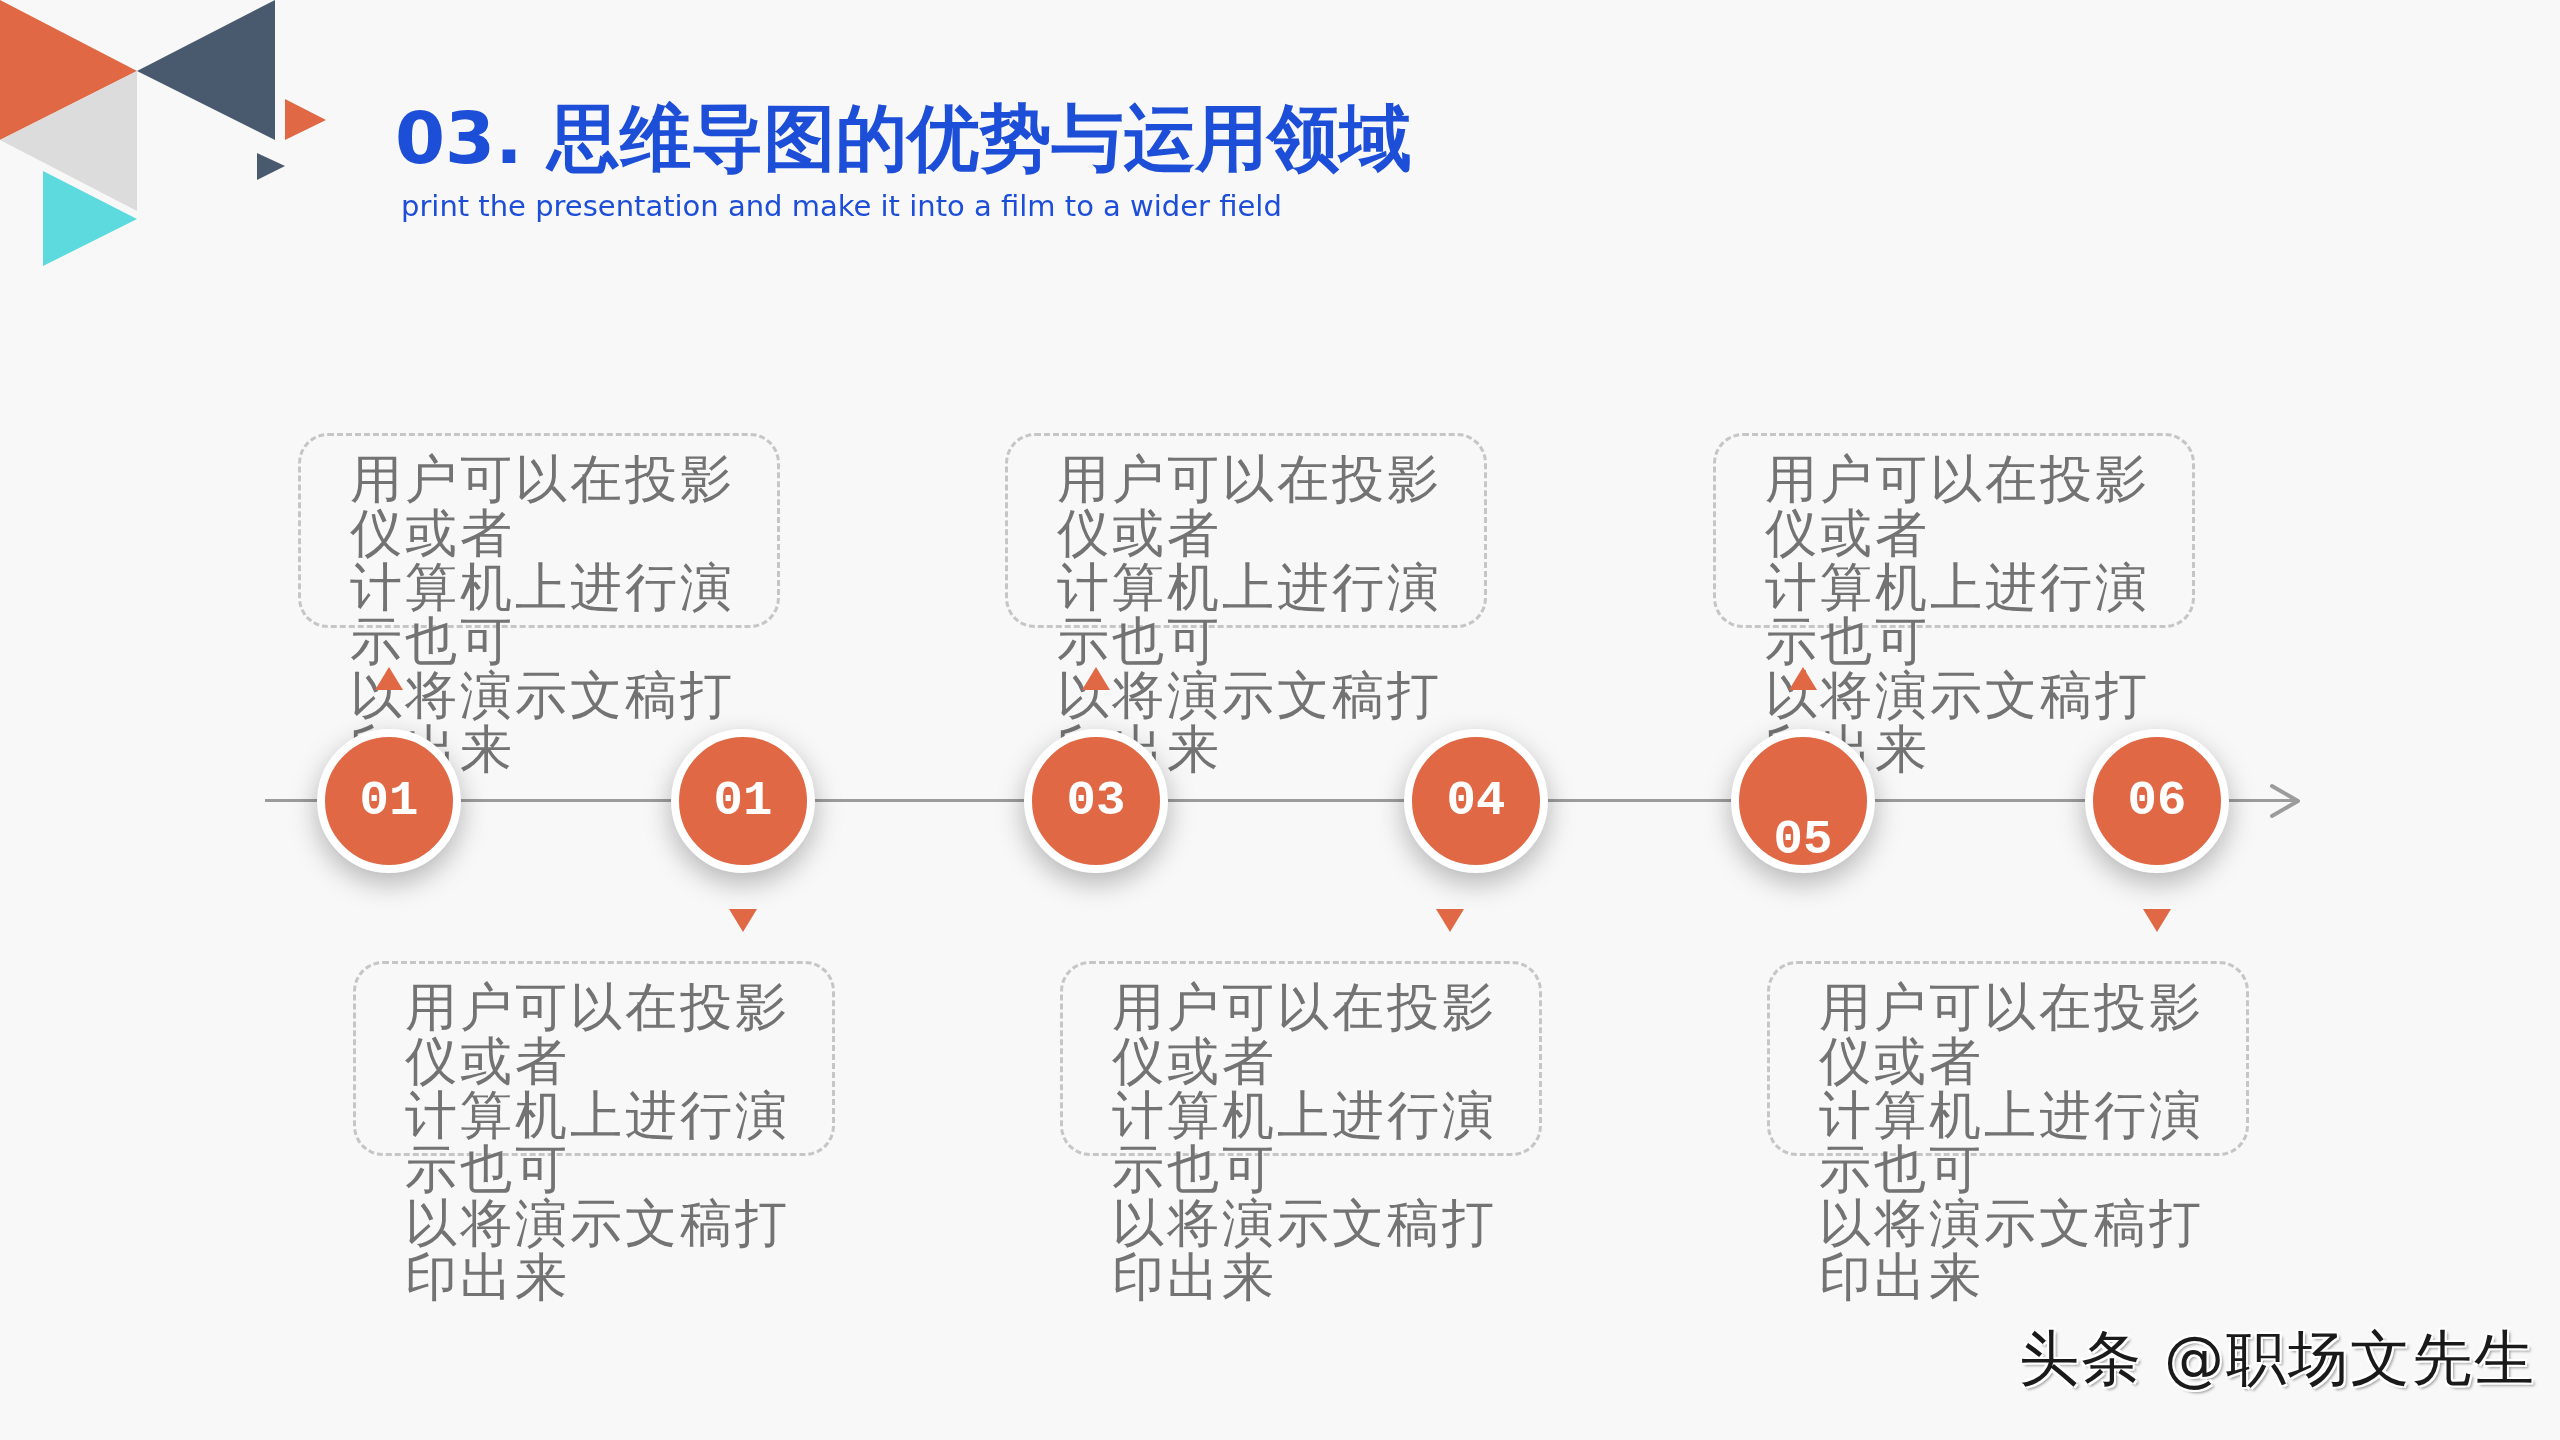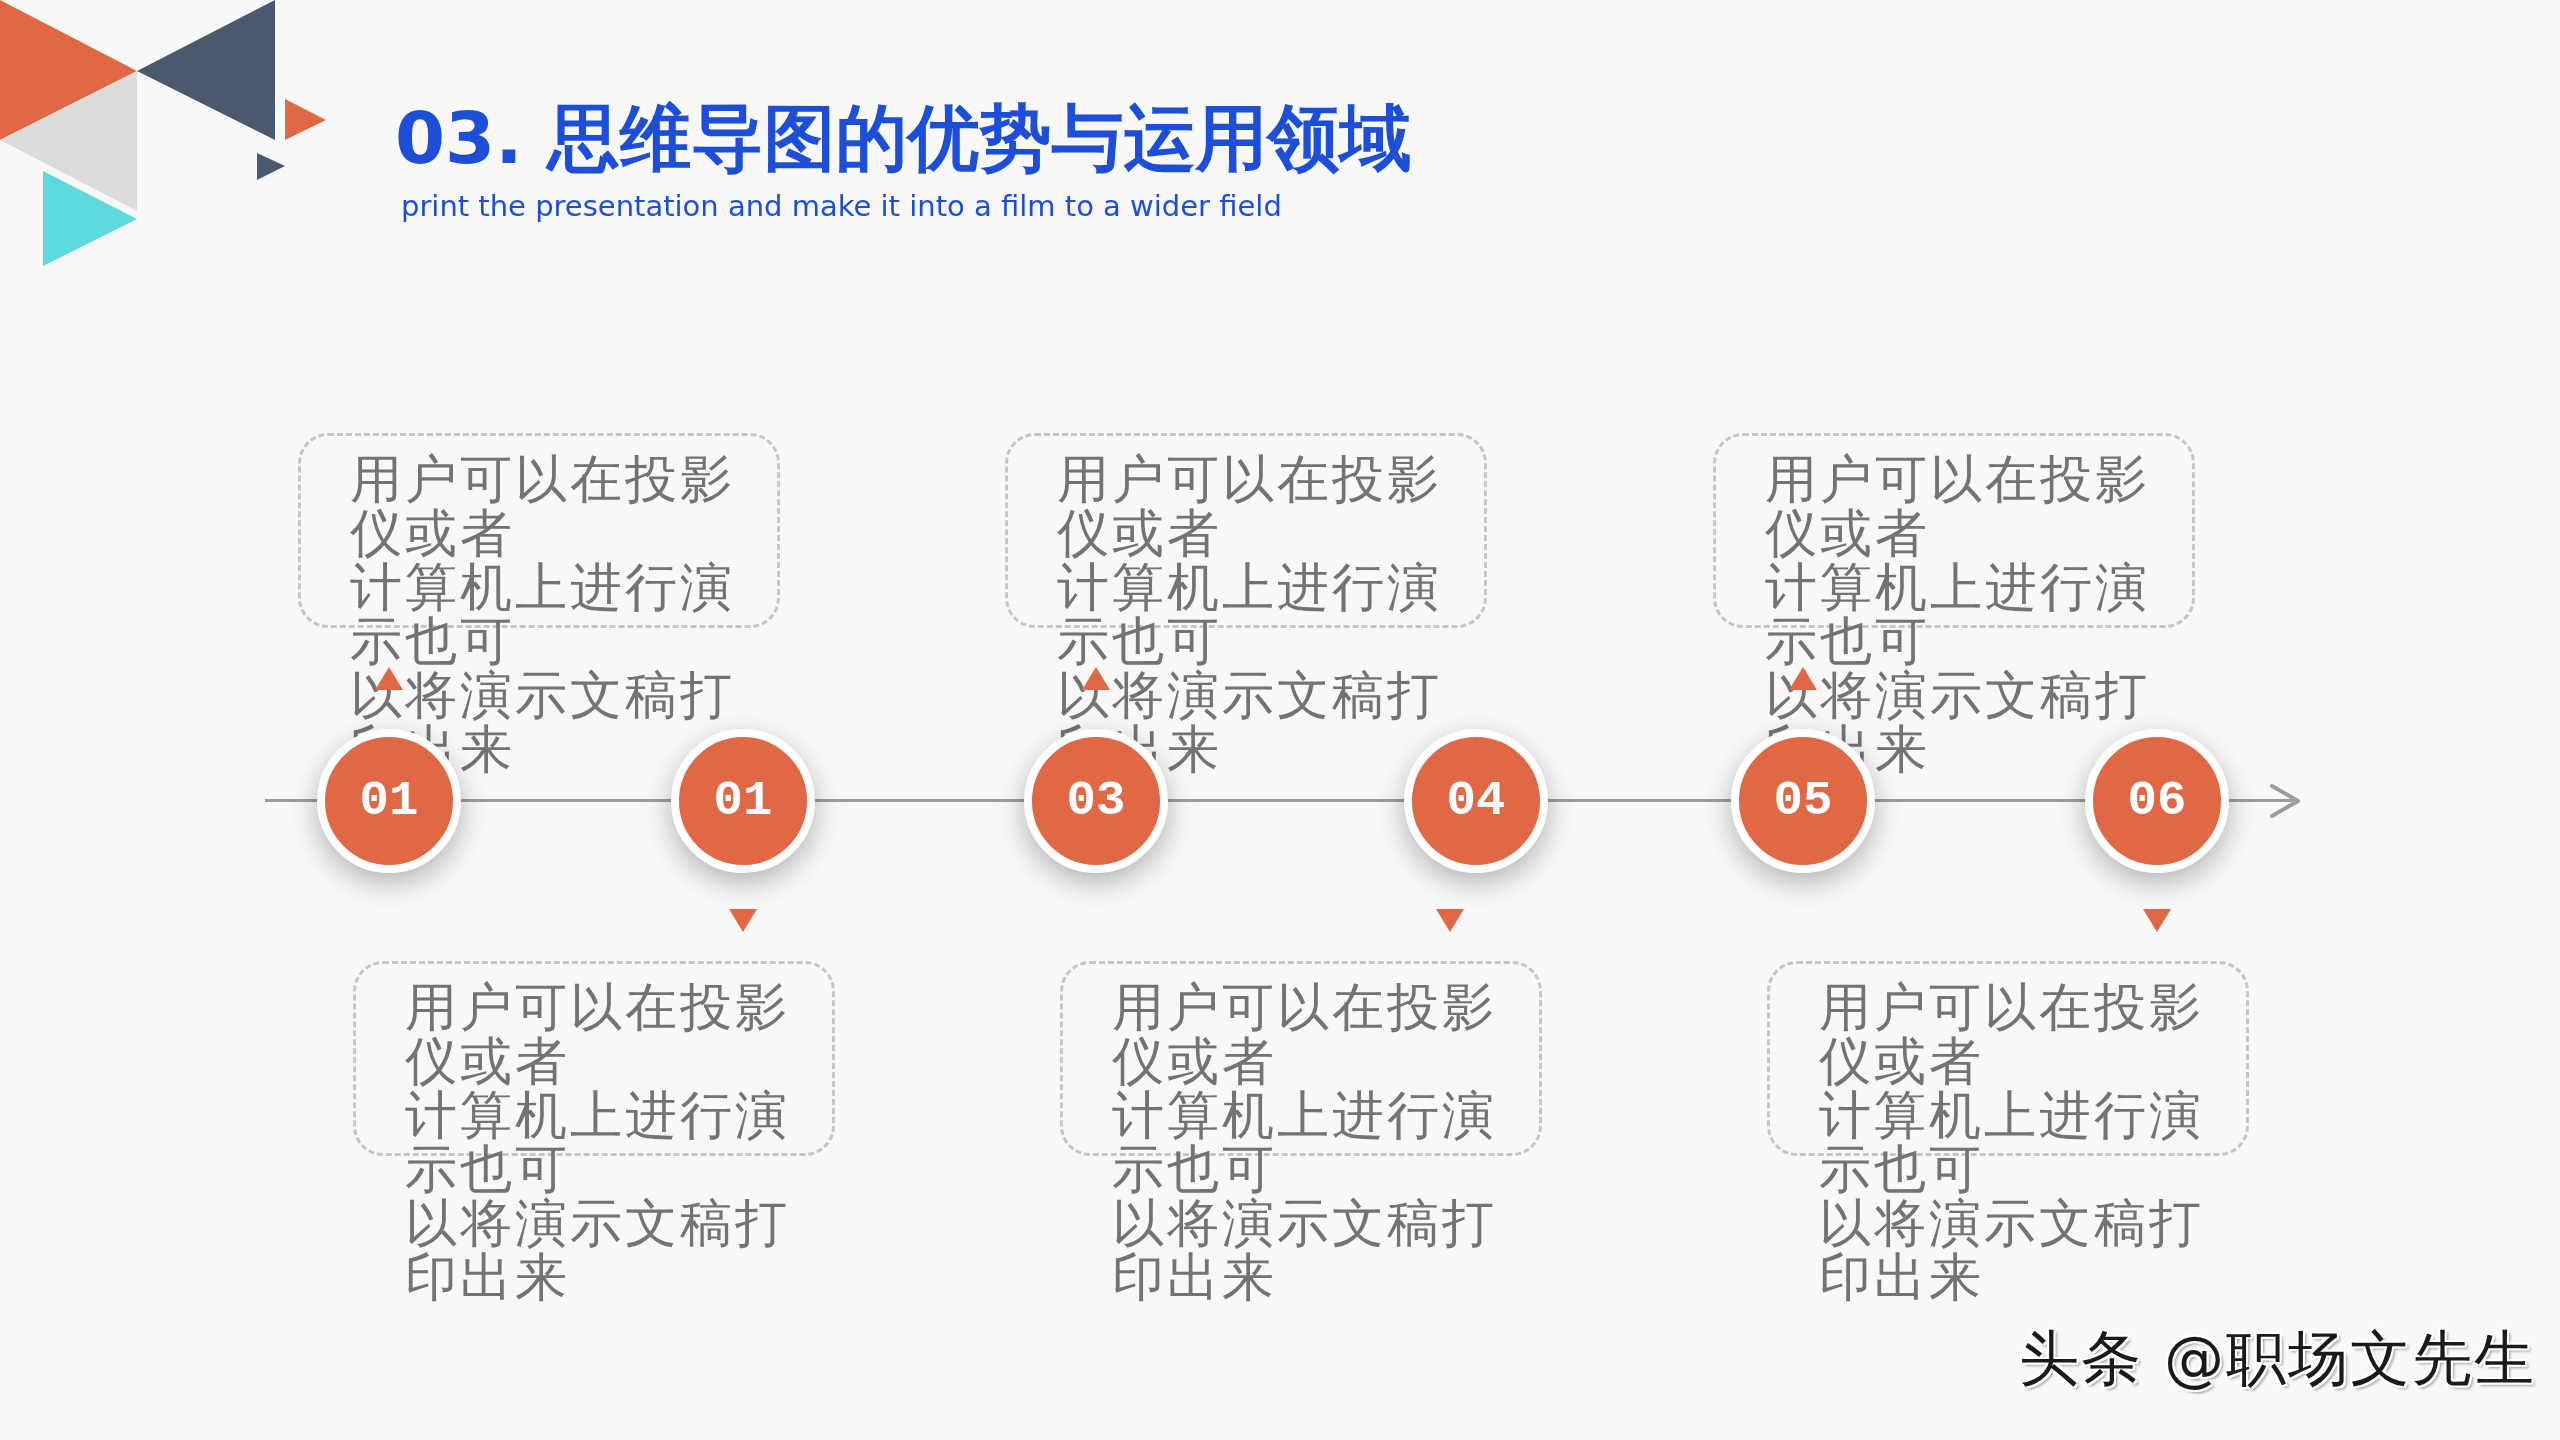--- a/index.html
+++ b/index.html
@@ -141,20 +141,20 @@
 </div>
 <div class="node" style="left:671px;">
   <span>01</span>
 </div>
 <div class="node" style="left:1024px;">
   <span>03</span>
 </div>
 <div class="node" style="left:1404px;">
   <span>04</span>
 </div>
-<div class="node" style="left:1731px;">
+<div class="node" style="left:1731px;align-items:flex-end;">
   <span>05</span>
 </div>
 <div class="node" style="left:2085px;">
   <span>06</span>
 </div>
 
 <div class="watermark">头条 @职场文先生</div>
 
 </body></html>

